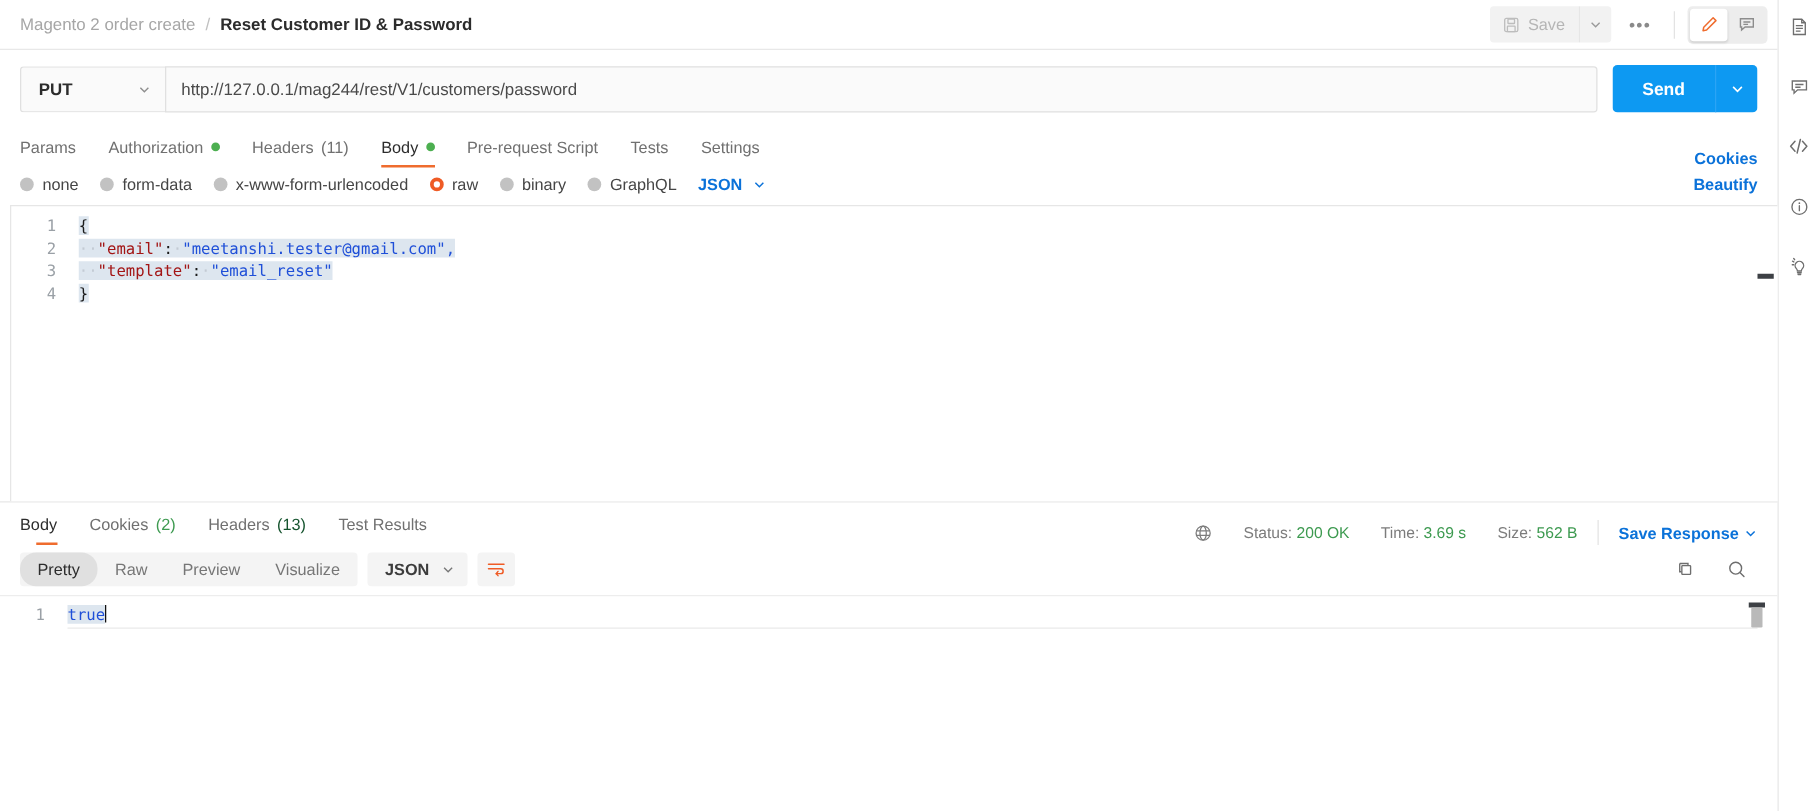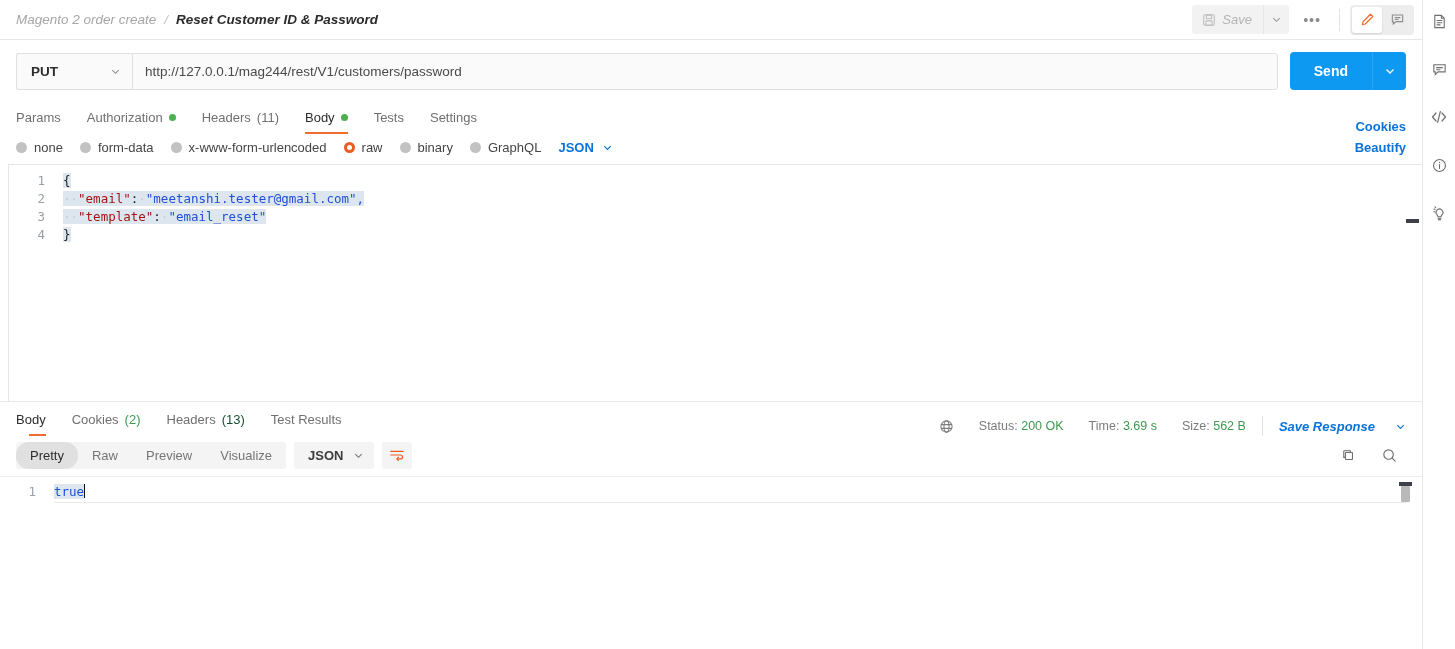--- a/index.html
+++ b/index.html
@@ -10,21 +10,21 @@
     font-size: 13px;
     color: #2c2c2c;
     overflow: hidden;
   }
   .app { position: relative; width: 1455px; height: 649px; display: flex; }
   .main-col { width: 1422px; height: 649px; position: relative; }
 
   
   .header {
     height: 40px; display: flex; align-items: center;
-    padding: 0 8px 0 16px; border-bottom: 1px solid #e8e8e8; font-style: italic;
+    padding: 0 8px 0 16px; border-bottom: 1px solid #e8e8e8;
   }
   .breadcrumb { display: flex; align-items: center; font-size: 13.5px; }
   .bc-collection { color: #a6a6a6; }
   .bc-sep { color: #c0c0c0; margin: 0 8px; }
   .bc-request { color: #2c2c2c; font-weight: bold; }
   .header-right { margin-left: auto; display: flex; align-items: center; gap: 0; }
 
   .save-group { display: flex; align-items: flex-start; background: #f2f2f2; border-radius: 3px; height: 29px; }
   .save-btn {
     display: flex; align-items: center; gap: 6px;
@@ -124,21 +124,21 @@
   }
   .ed-scroll-mark { position: absolute; right: 0; top: 52px; width: 13px; height: 4px; background: #3d4045; }
 
   
   .resp-sep { height: 1px; background: #e8e8e8; }
   .resp-tabs { display: flex; align-items: flex-end; height: 34px; padding: 0 16px; }
   .resp-meta { margin-left: auto; display: flex; align-items: center; gap: 0; font-size: 12.5px; color: #7c7c7c; }
   .meta-item { margin-left: 25px; white-space: nowrap; }
   .meta-val { color: #3d9a50; }
   .meta-divider { width: 1px; height: 20px; background: #e3e3e3; margin-left: 16px; }
-  .save-resp { color: #0b72d9; font-weight: bold; font-size: 13px; margin-left: 16px; display: flex; align-items: center; gap: 20px; font-style: italic; }
+  .save-resp { color: #0b72d9; font-weight: bold; font-size: 13px; margin-left: 16px; display: flex; align-items: center; gap: 4px; }
 
   
   .resp-toolbar { display: flex; align-items: center; padding: 6px 16px 8px 16px; height: 40px; }
   .seg { display: flex; background: #f4f4f4; border-radius: 3px; height: 27px; align-items: center; }
   .seg-btn { height: 27px; padding: 0 14px; display: flex; align-items: center; font-size: 13px; color: #767676; border-radius: 13px; }
   .seg-btn.active { background: #e0e0e0; color: #2c2c2c; }
   .seg-json { display: flex; align-items: center; gap: 10px; height: 27px; padding: 0 10px 0 14px; background: #f4f4f4; border-radius: 3px; margin-left: 8px; font-size: 13px; color: #3c3c3c; font-weight: bold; }
   .wrap-btn { width: 30px; height: 27px; background: #f4f4f4; border-radius: 3px; margin-left: 8px; display: flex; align-items: center; justify-content: center; }
   .resp-icons { margin-left: auto; display: flex; align-items: center; gap: 24px; padding-right: 8px; }
 
@@ -250,20 +250,23 @@
       </div>
       <div class="rtab">
         <span>Headers</span>
         <span>(11)</span>
       </div>
       <div class="rtab active">
         <span>Body</span>
         <span class="dot"></span>
       </div>
       <div class="rtab">
+        <span>Pre-request Script</span>
+      </div>
+      <div class="rtab">
         <span>Tests</span>
       </div>
       <div class="rtab">
         <span>Settings</span>
       </div>
       <span class="link-blue">Cookies</span>
     </div>
 
     <div class="bodytype-row">
       <div class="radio-item">

